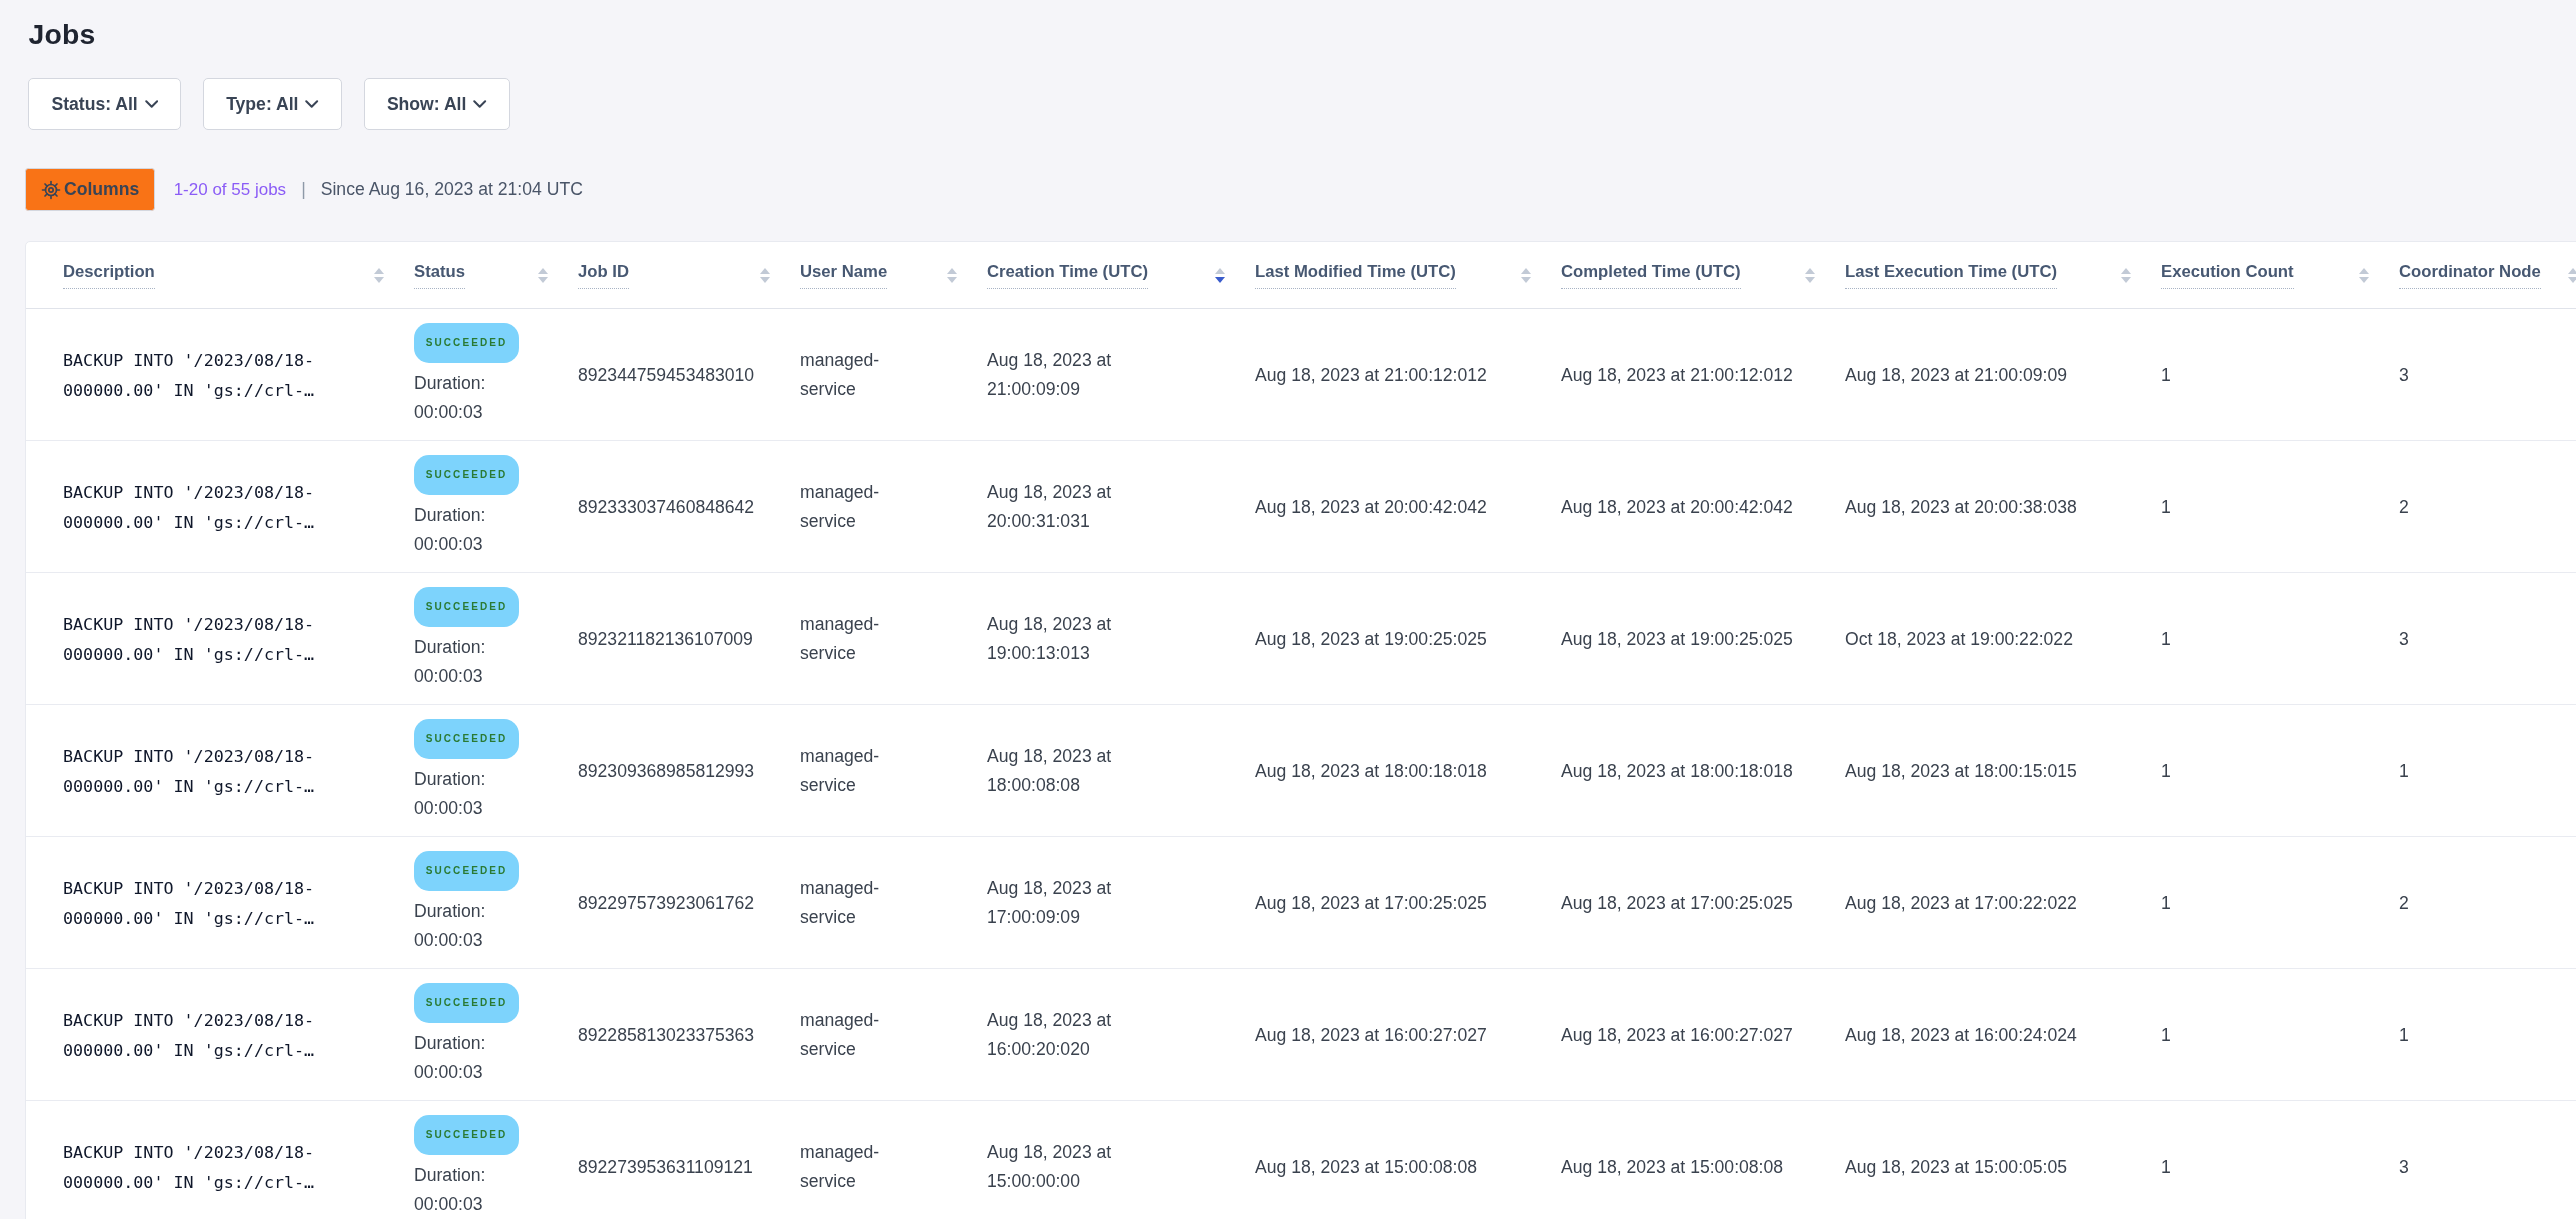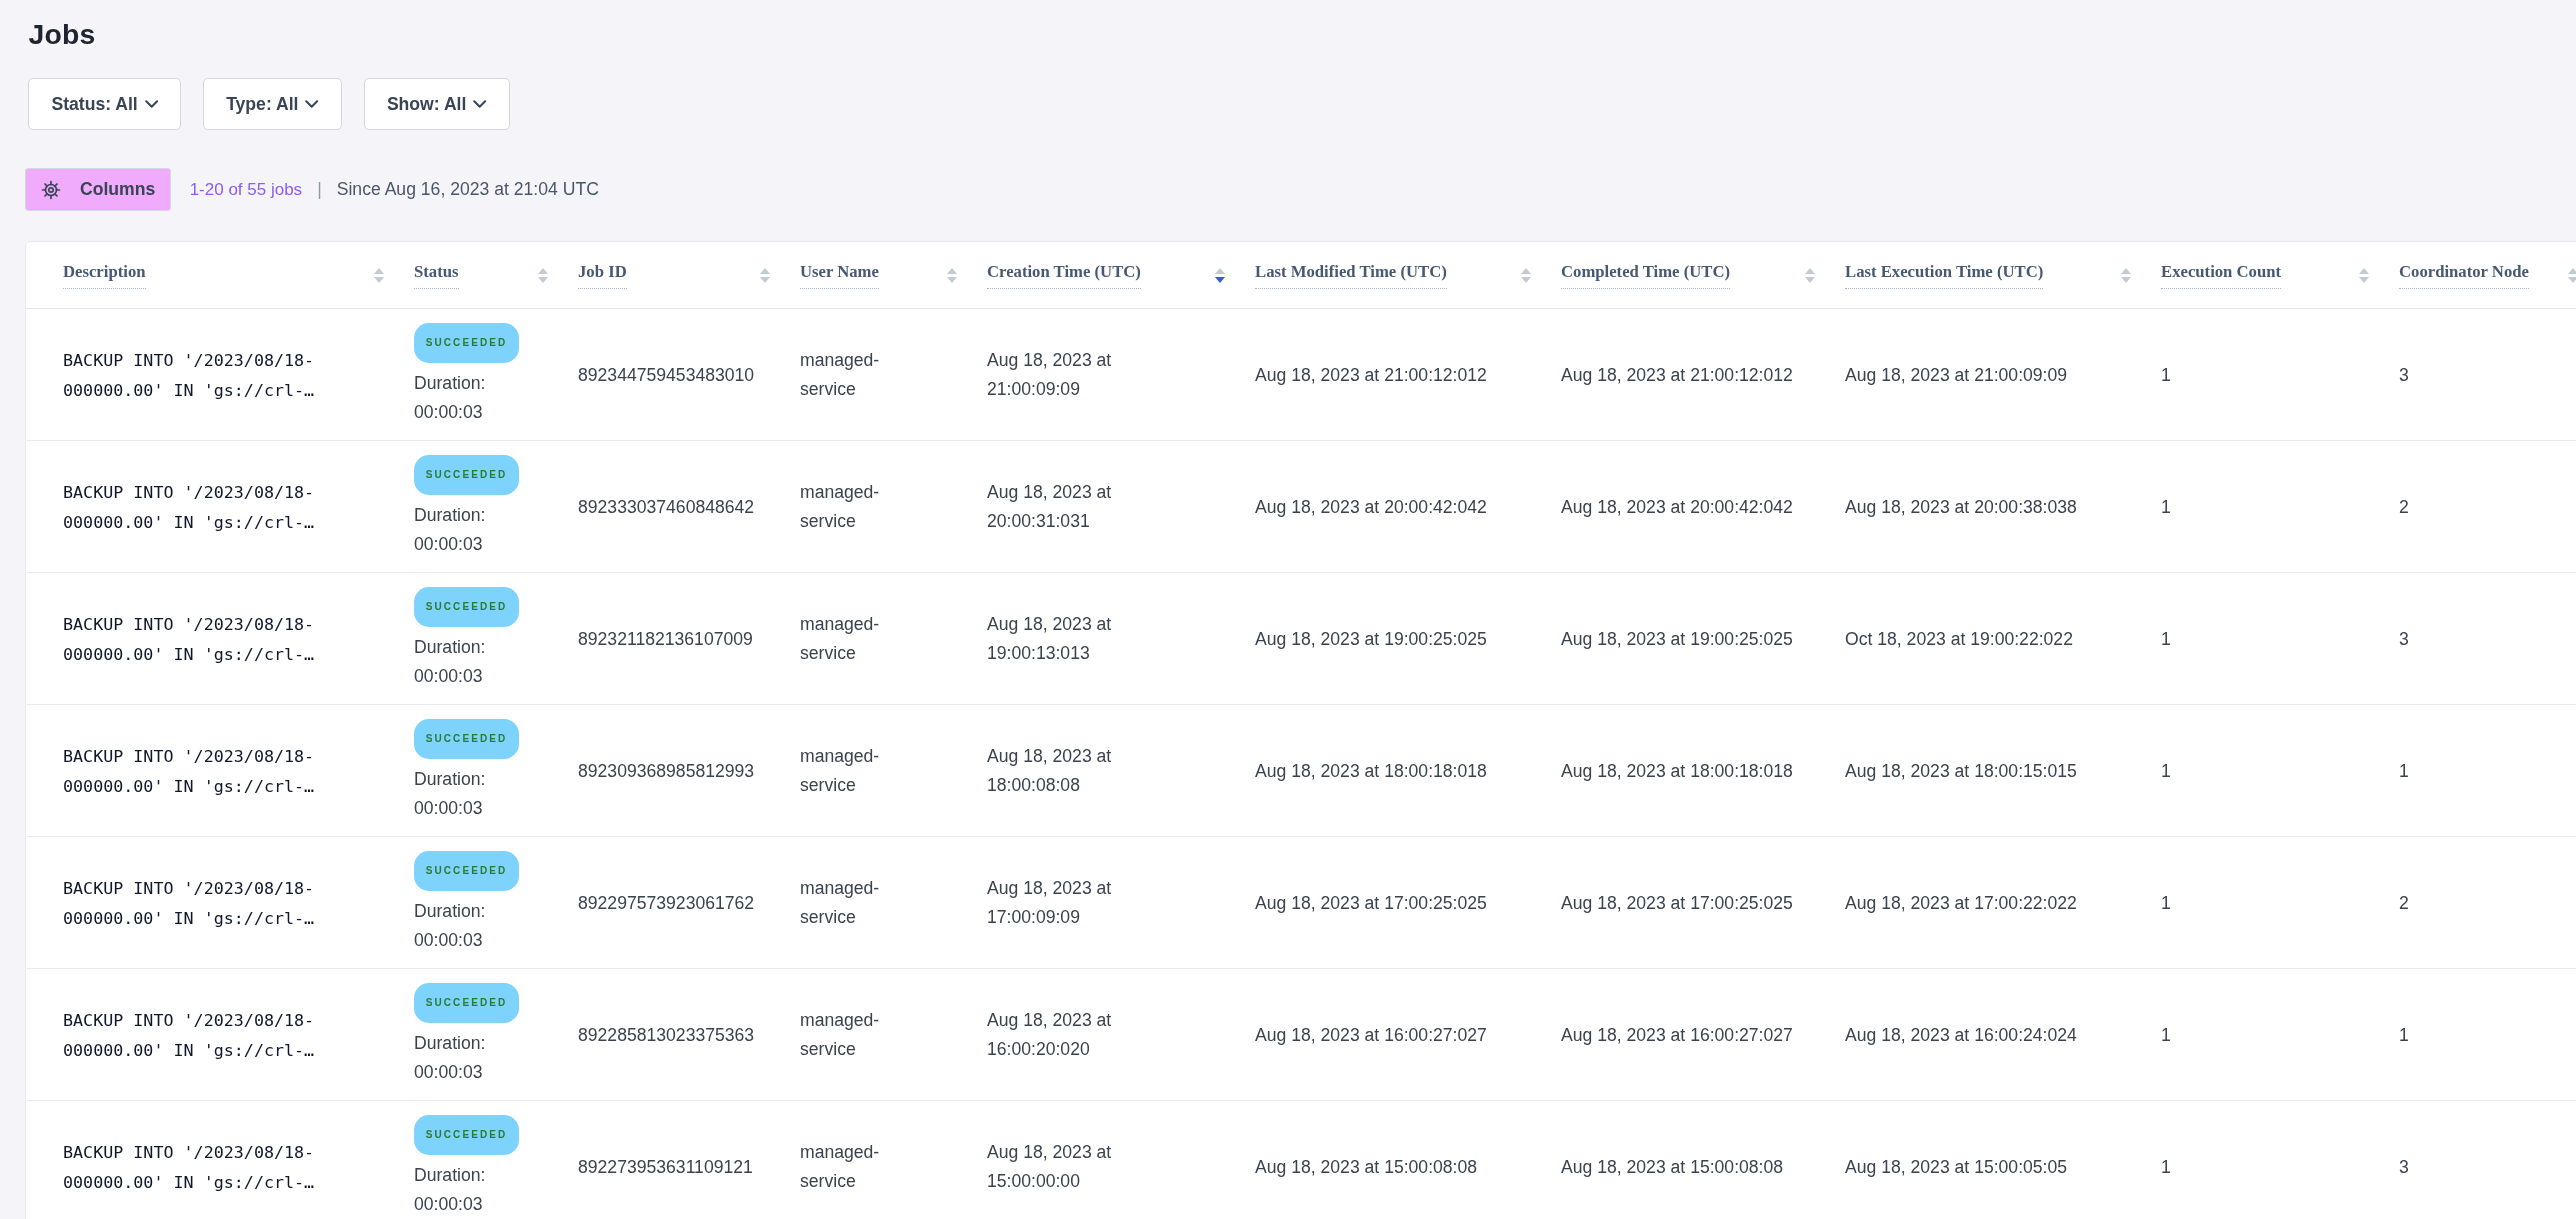--- a/index.html
+++ b/index.html
@@ -22,22 +22,22 @@
   .filter-btn {
     height:52px; display:flex; align-items:center; gap:7px;
     background:#ffffff; border:0.8px solid #d4d7df; border-radius:5px;
     padding:0 22px; font-size:17.6px; font-weight:700; color:#394455;
     cursor:pointer;
   }
   .chev { display:flex; align-items:center; }
   
   .toolbar { display:flex; align-items:center; margin:38px 0 0 25px; }
   .columns-btn {
-    height:43px; display:flex; align-items:center; gap:19px;
-    background:#f0abfc; border:0.8px solid #d4d7df; border-radius:3.3px;
+    height:43px; display:flex; align-items:center; gap:3px;
+    background:#f97316; border:0.8px solid #d4d7df; border-radius:3.3px;
     padding:0 15px; font-size:17.6px; font-weight:700; color:#394455; cursor:pointer;text-align:center;
   }
   .jobs-count { margin-left:18.4px; font-size:17px; color:#8b5cf6;text-align:center; }
   .pipe { margin:0 15px; color:#8e99a8; font-size:17.6px; }
   .since { font-size:17.6px; color:#4a5568; }
   
   .card {
     margin-left:25px; margin-top:30px; width:2583px;
     background:#ffffff; border:0.8px solid #e8eaf0;
     border-top-left-radius:5px;
@@ -48,21 +48,21 @@
     align-items:center;
   }
   .thead { height:67px; border-bottom:0.8px solid #e0e3ea; }
   .th {
     display:flex; align-items:center; justify-content:space-between;
     padding-right:30px; cursor:pointer; height:100%;
   }
   .th:first-child { padding-left:37px; }
   .th-label {
     font-size:16.7px; font-weight:700; color:#475872;
-    border-bottom:1.7px dotted #a8b3c4; padding-bottom:6.7px; white-space:nowrap;font-family:Liberation Serif, serif;
+    border-bottom:1.7px dotted #a8b3c4; padding-bottom:6.7px; white-space:nowrap;
   }
   .sort { display:flex; flex-direction:column; gap:3.3px; align-items:center; }
   .tri { width:0; height:0; border-left:5.9px solid transparent; border-right:5.9px solid transparent; }
   .tri.up   { border-bottom:6.7px solid #c2cad6; }
   .tri.down { border-top:6.7px solid #c2cad6; }
   .tri.down.active { border-top-color:#3a5ccc; }
   
   .trow { height:132px; border-bottom:0.8px solid #e9ebf1; }
   .td { padding-right:30px; font-size:17.6px; color:#3a424e; line-height:28.4px; }
   .td-desc { padding-left:37px; }

